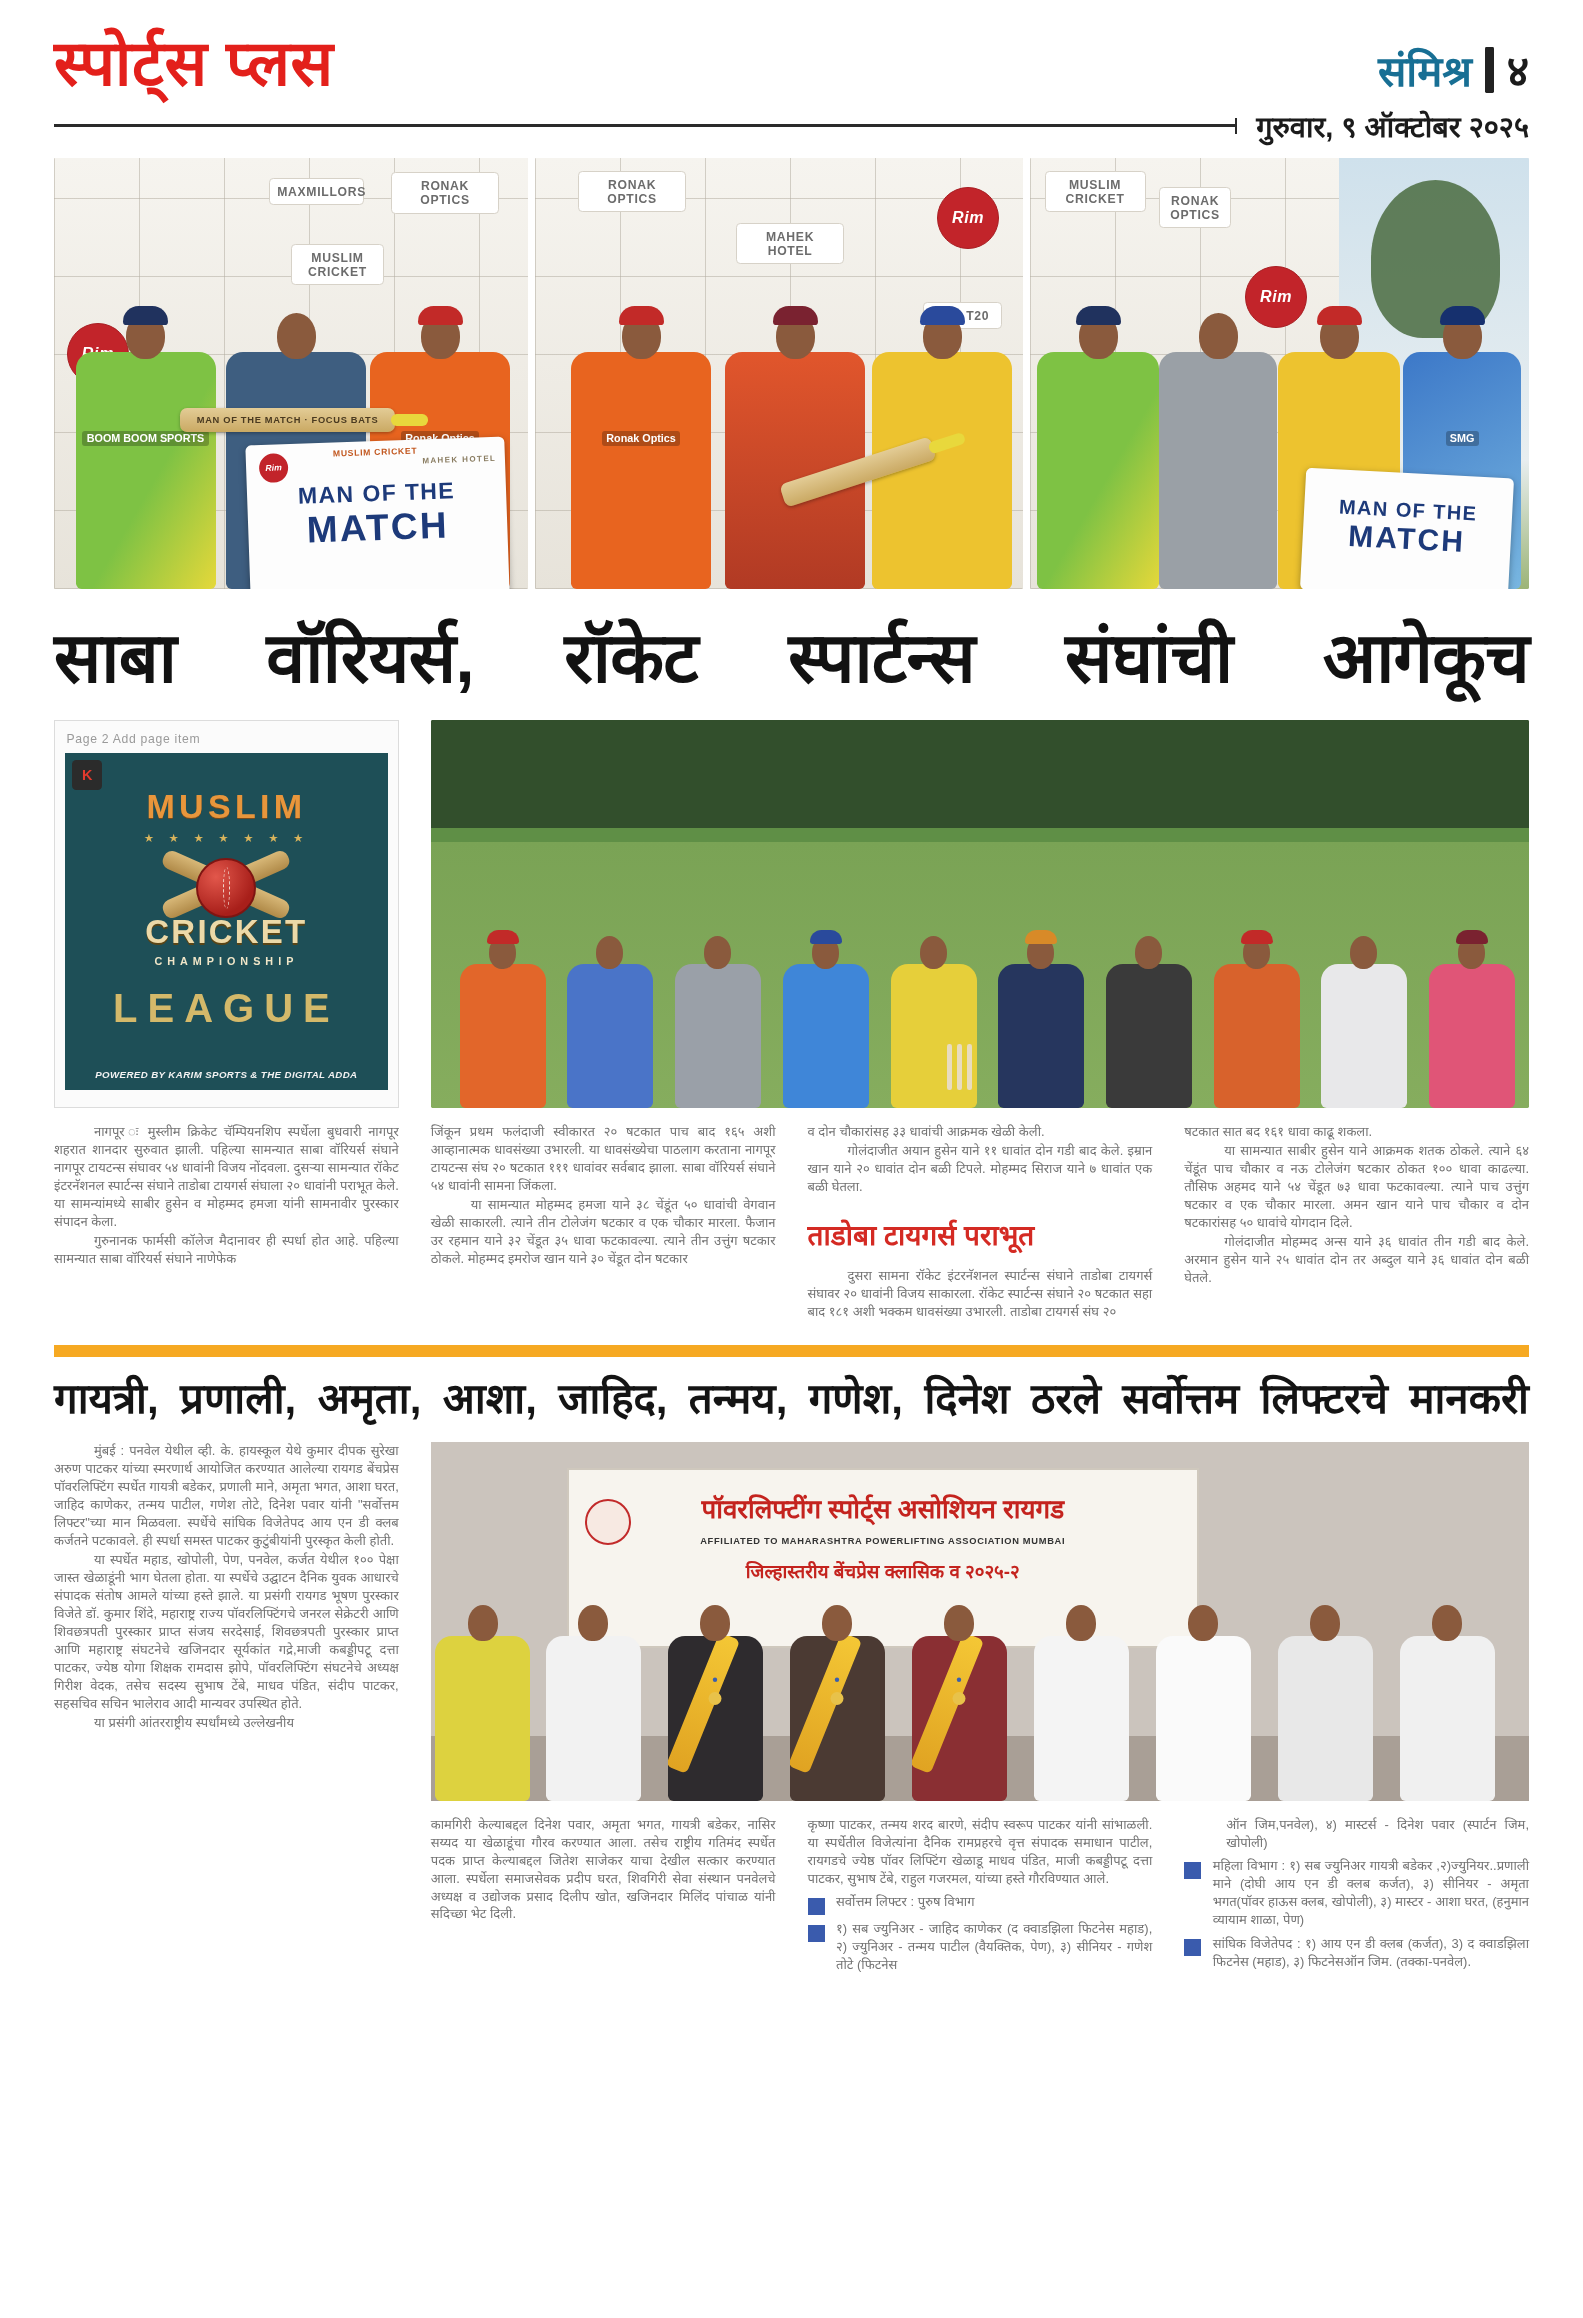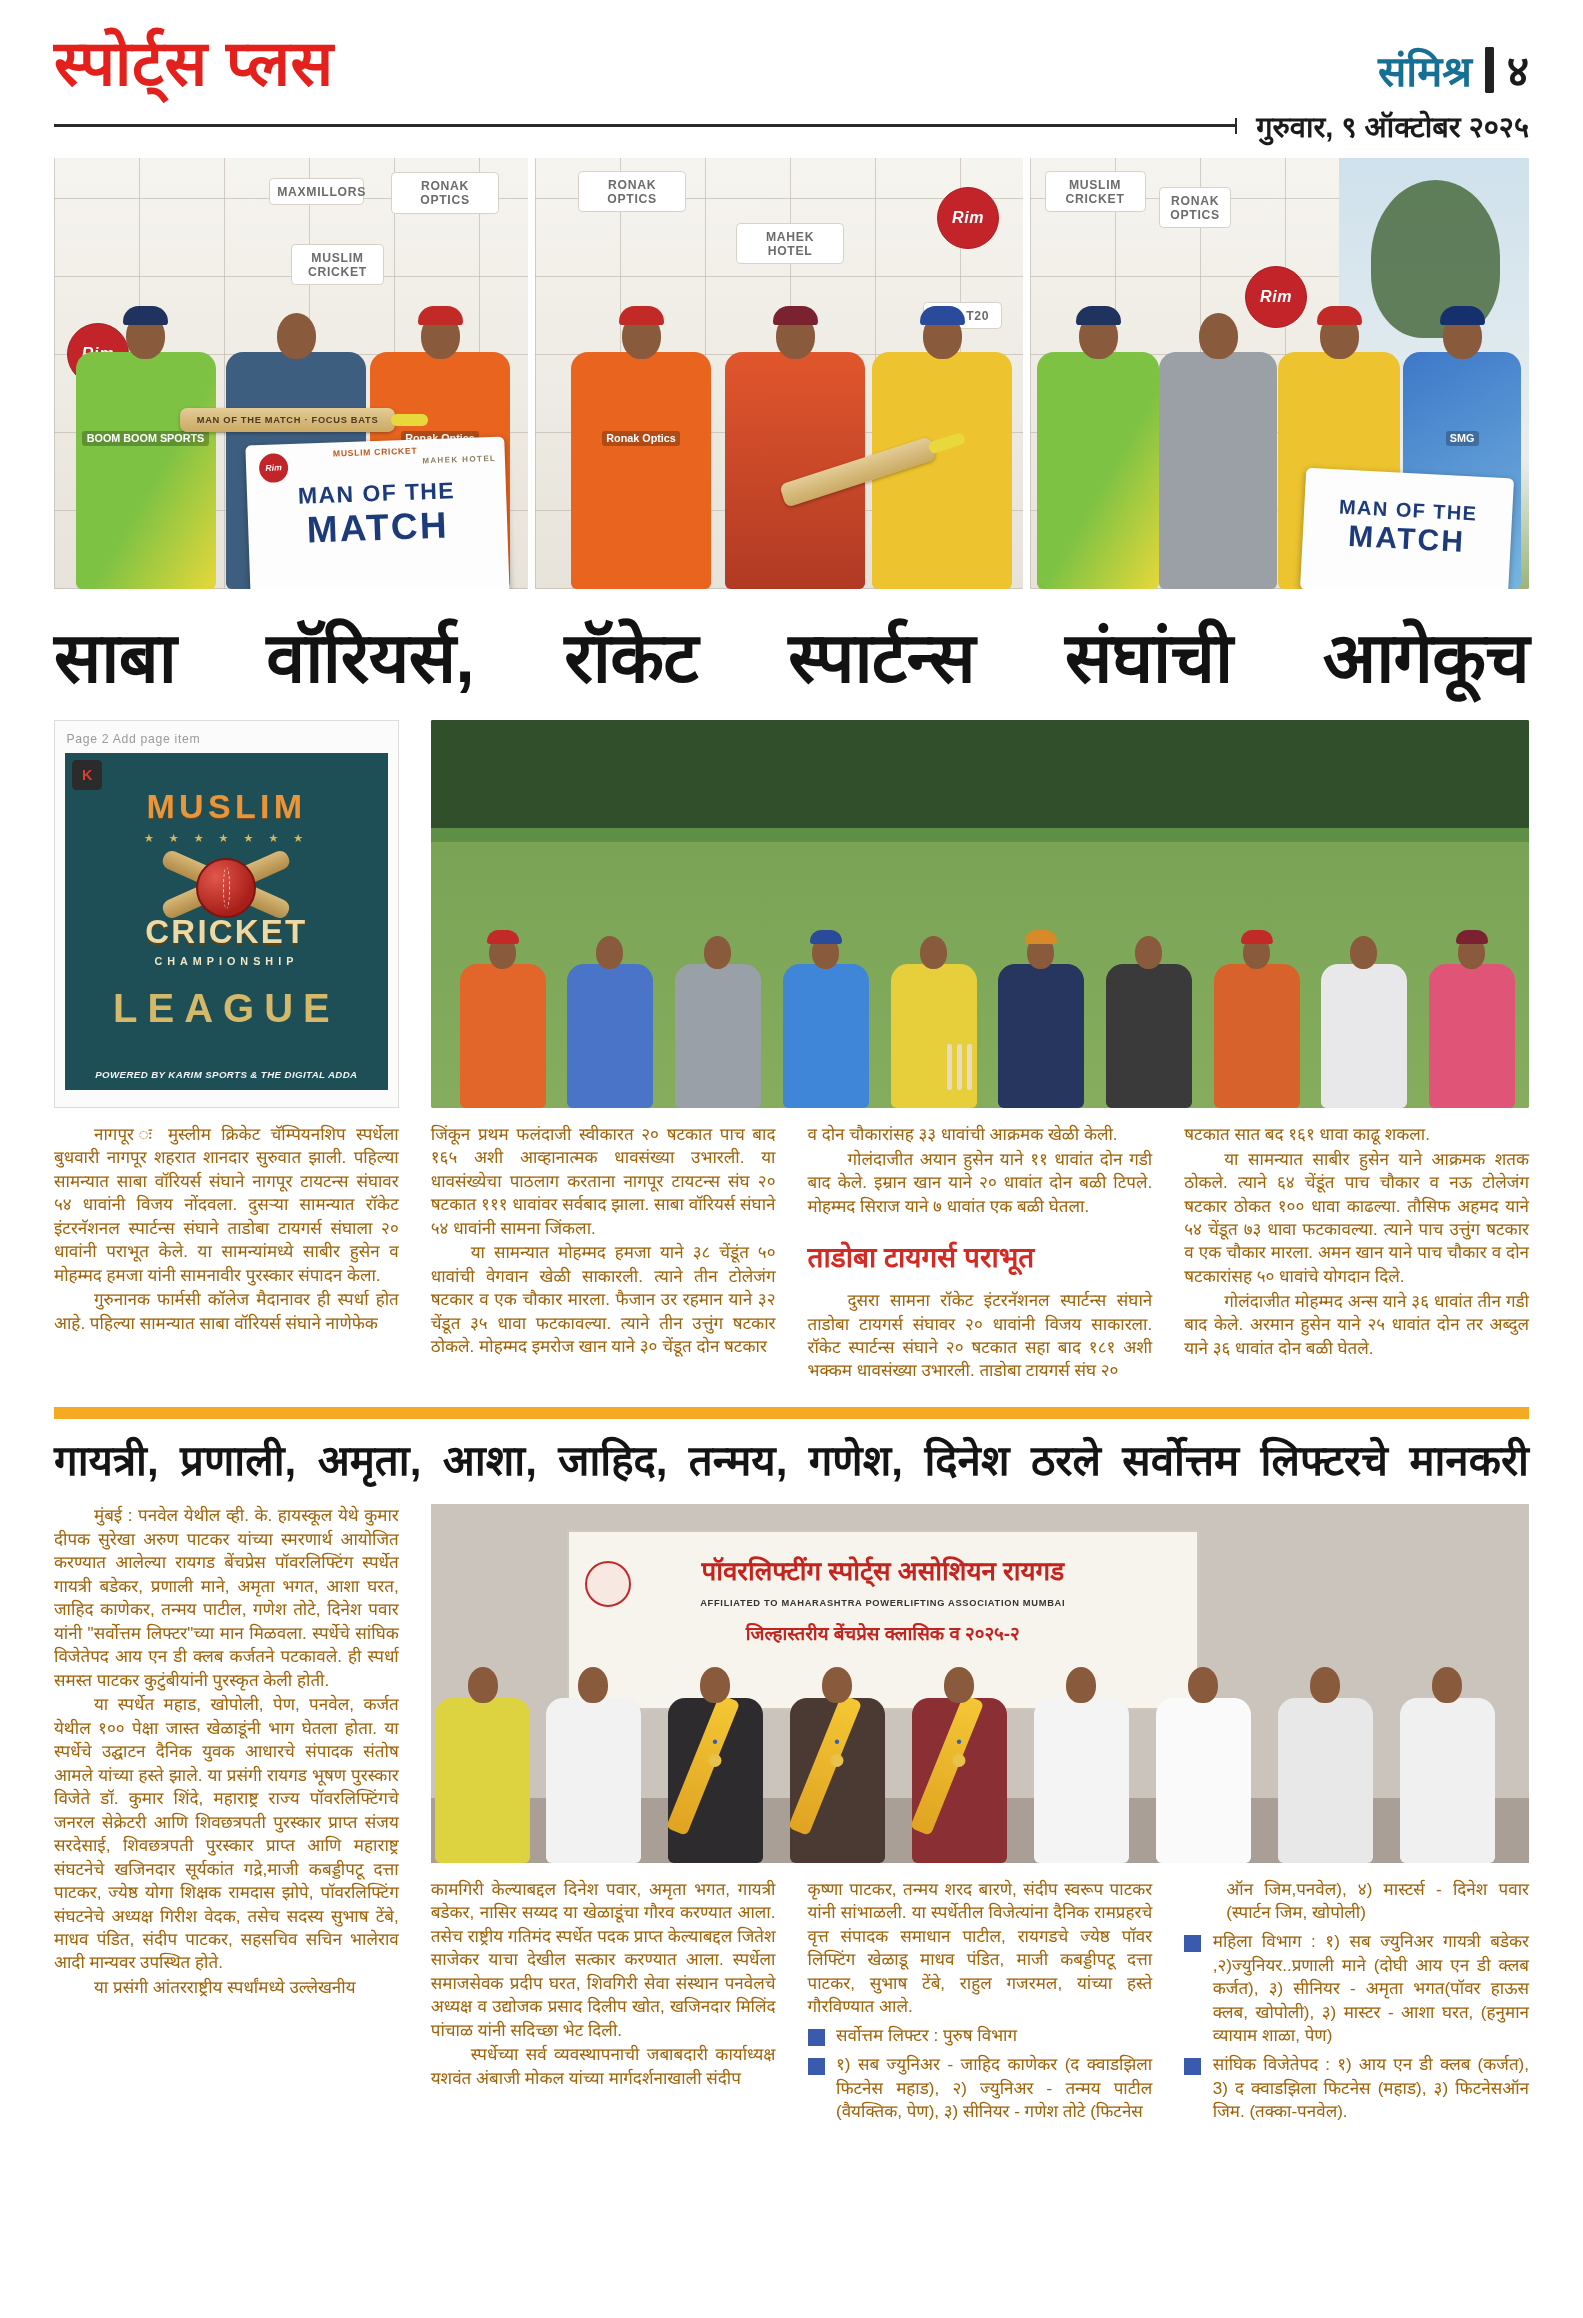--- a/index.html
+++ b/index.html
@@ -60,21 +60,21 @@
   .pl1{ font-size:23px; font-weight:800; color:#1d3a7a; letter-spacing:1.4px; }
   .pl2{ font-size:37px; font-weight:900; color:#1d3a7a; letter-spacing:2.2px; }
 
   
   .headline1{ margin-top:30px; font-size:70px; font-weight:900; color:#121212; line-height:1.12;
               text-align:justify; text-align-last:justify; letter-spacing:-0.7px; }
   .subhead-olive{ margin-top:11.5px; font-size:36px; font-weight:700; color:#6e6c2e; text-align:center; }
 
   
   .a-grid{ display:grid; grid-template-columns:repeat(4,1fr); column-gap:32px; row-gap:14.4px; margin-top:23px; }
-  .col p{ font-size:17px; line-height:1.38; text-align:justify; color:#a16207; }
+  .col p{ font-size:13px; line-height:1.38; text-align:justify; color:#737373; }
   .col p.ind{ text-indent:40px; }
   .col p + p{ margin-top:1.4px; }
   .red-subhead{ font-size:28px; font-weight:800; color:#d42a23; text-align:left; margin:18.7px 0 14.4px 0; }
   .bullet{ display:flex; gap:11.5px; margin-top:5.7px; }
   .bullet .sq{ flex:none; width:17px; height:17px; background:#3a5bad; margin-top:4.3px; }
   .bullet p{ flex:1; }
   p.cont{ padding-left:42px; }
 
   
   .poster{ height:388px; background:#fbfbfb; border:0.7px solid #dcdcdc; padding:7.2px 10px 10px 10px; align-self:start; }
@@ -413,21 +413,20 @@
             <div class="to" style="background:#e8e8e8;"></div>
           </div>
         <div class="pe a2p" style="left:969px;">
             <div class="hd"></div>
             <div class="to" style="background:#f0f0f0;"></div>
           </div>
       </figure>
 
       <div class="col" style="grid-column:2; grid-row:2;">
         <p>कामगिरी केल्याबद्दल दिनेश पवार, अमृता भगत, गायत्री बडेकर, नासिर सय्यद या खेळाडूंचा गौरव करण्यात आला. तसेच राष्ट्रीय गतिमंद स्पर्धेत पदक प्राप्त केल्याबद्दल जितेश साजेकर याचा देखील सत्कार करण्यात आला. स्पर्धेला समाजसेवक प्रदीप घरत, शिवगिरी सेवा संस्थान पनवेलचे अध्यक्ष व उद्योजक प्रसाद दिलीप खोत, खजिनदार मिलिंद पांचाळ यांनी सदिच्छा भेट दिली.</p>
-        <p class="ind">स्पर्धेच्या सर्व व्यवस्थापनाची जबाबदारी कार्याध्यक्ष यशवंत अंबाजी मोकल यांच्या मार्गदर्शनाखाली संदीप</p>
       </div>
       <div class="col" style="grid-column:3; grid-row:2;">
         <p>कृष्णा पाटकर, तन्मय शरद बारणे, संदीप स्वरूप पाटकर यांनी सांभाळली. या स्पर्धेतील विजेत्यांना दैनिक रामप्रहरचे वृत्त संपादक समाधान पाटील, रायगडचे ज्येष्ठ पॉवर लिफ्टिंग खेळाडू माधव पंडित, माजी कबड्डीपटू दत्ता पाटकर, सुभाष टेंबे, राहुल गजरमल, यांच्या हस्ते गौरविण्यात आले.</p>
         <div class="bullet">
           <span class="sq"></span>
           <p>सर्वोत्तम लिफ्टर : पुरुष विभाग</p>
         </div>
         <div class="bullet">
           <span class="sq"></span>
           <p>१) सब ज्युनिअर - जाहिद काणेकर (द क्वाडझिला फिटनेस महाड), २) ज्युनिअर - तन्मय पाटील (वैयक्तिक, पेण), ३) सीनियर - गणेश तोटे (फिटनेस</p>

